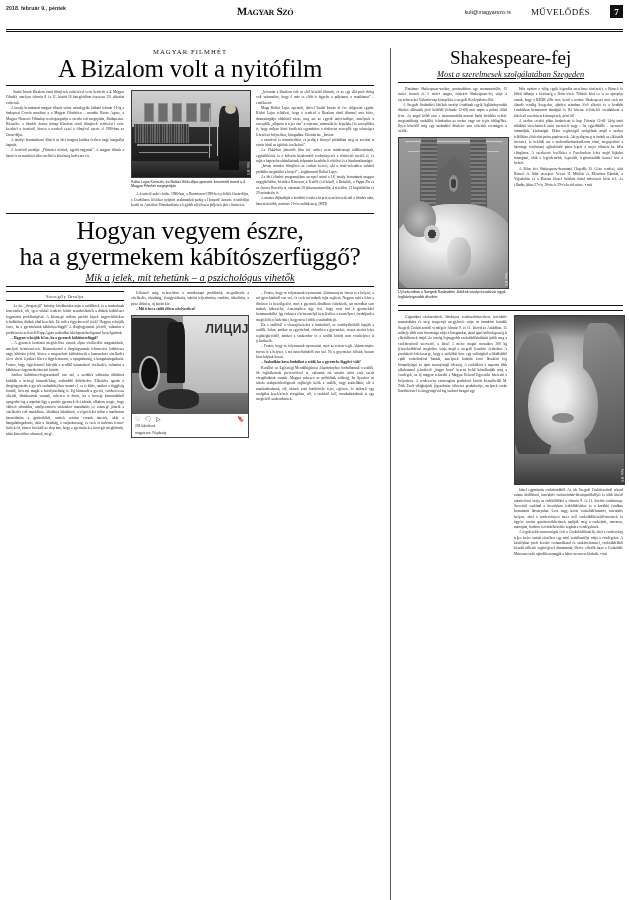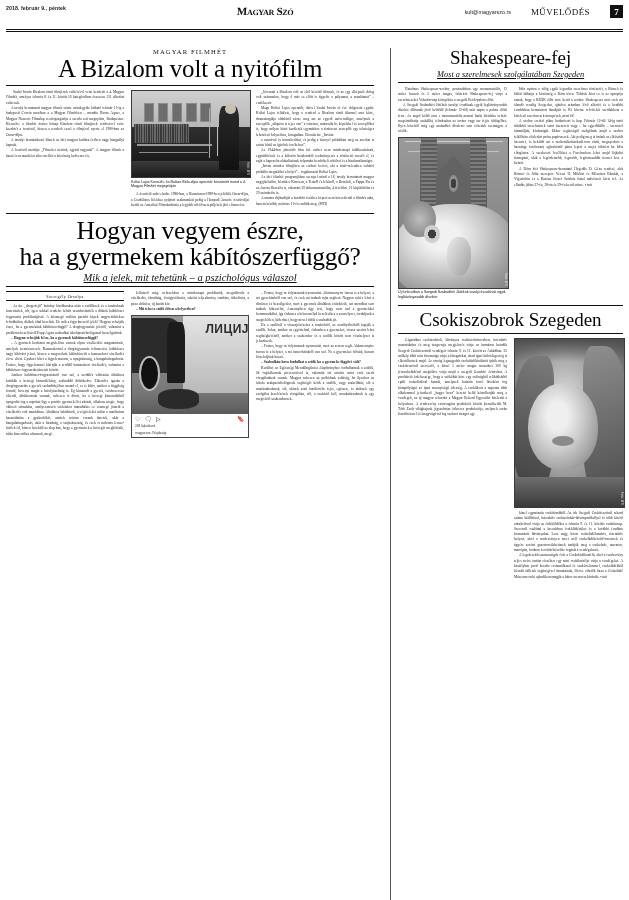--- a/index.html
+++ b/index.html
@@ -237,21 +237,21 @@
           <p class="tx">Az idei filmhét programjában szerepel mind a 18, tavaly bemutatott magyar nagyjátékfilm, köztük a Kincsem, a Testről és lélekről, a Brazilok, a Pappa Pia és az Aurora Borealis is, valamint 59 dokumentumfilm, 4 tévéfilm, 21 kisjátékfilm és 29 animációs is.</p>
           <p class="tx">A mustra díjátadóját a korábbi évekhez képest nem közvetlenül a filmhét után, hanem később, március 11-én említik meg. (MTI)</p>
         </div>
       </div>
 
       <hr class="mid-divider">
 
       <div>
         <h1 class="hl hl-mid">Hogyan vegyem észre,</h1>
         <h1 class="hl hl-mid">ha a gyermekem kábítószerfüggő?</h1>
-        <div class="sub">Mik a jelek, mit tehetünk – a pszichológus válaszol</div>
+        <div class="sub">Mik a jelek, mit tehetünk – a pszichológus vihetők</div>
         <hr class="rule-th">
 
         <div class="cols3">
           <div class="byline">Szeregély Orsolya</div>
           <p class="tx first">Az ún. „drogerfejű” botrány kirobbanása után a szülőknek és a tanároknak lementettek, sőt, igen sokkal rendelet leltárt szembesítették a diákok kábítószer fogyasztás problémájával. A közmegó reúlása pszichi képek nagyvetületéken felrobbálun, diákok által kezeltek. De mik a figyelmezető jelek? Hogyan vehetjük észre, ha a gyermekünk kábítószerfüggő? A drogfogyasztás jeleiről, valamint a probléma kezeléséről Papp Ágota szabadkai iskolapszichológussal beszélgettünk.</p>
           <p class="tx qhead">– Hogyan vehetjük fel az, ha a gyermek kábítószerfüggő?</p>
           <p class="tx">– A gyermek kortársai megfelelően varuak olyan viselkedési magatartások, amelyek természetesek. Kamaszkorral a drogfogyasztás felismerése kábítószer nagy kihívást jelent, hiszen a megszokott különbözetít a kamaszkori viselkedés eleve eltért. Gyakori lehet a figyelemzavar, a nyugtalanság, a hangulatingadozás. Fontos, hogy figyelemmel kísérjük a serdülő kamaszkori viselkedés, valamint a kábítószer fogyasztás tüneteit között.</p>
           <p class="tx">Amikor kábítószer-fogyasztásról van szó, a serdülés változása általános kritikák a hetvegi kimerülékény, szabadidő döltökedve. Elkerülve igazán a drogfogyasztás a gyerek szabadidejében marad el, ez is kihív, amikor a függőség formál, hevenyi magát a befolyásoltság is. Eg kimaradt a gyerek, rendszeresen elkezdi, általánosnak vannak, nehezen is dönte, ha a hetvegi kimaradásból nyugodni fog a napokat ligy a pozitív gyermek élet adatok, alkalom szegte, hogy változó stimuláns, amilyenmivén szokáskor maradtakis ez eszmegé játszik a viselkedés volt munkában. Általános lakódások, a végefeleket tulisn a marihuána használatára a gyakorlókét, amitek szinten varauk tünetek, akár a hangulatingadozás, akár a fáradság, a szájszárazság, és ezek is tudomis lemez-hetőek éd, hiszen hetektől az alap ban, hogy a gyermekek a hetvegét megkötözik, talán kimerülten alusznak, megé.</p>
           <p class="tx">Jellemző még: nehezebben a mindennapi problémák, megváltozik a viselkedés, fáradtság, étvágyváltozás, iskolai teljesítmény romlása, titkolózás, a pénz eltűnése, új baráti kör.</p>
           <p class="tx qhead">– Mit tehet a szülő ebben a helyzetben?</p>
@@ -319,21 +319,20 @@
 
           <p class="tx">Idén nyáron a világ egyik legendás szerelmes történetét, a Rómeó és Júliát láthatja a közönség a Dóm téren. Többek közt ez is az apropója annak, hogy a REÖK előtt terre kerül a szobor. Shakespeare már ezek mi álandó vendég Szegeden, ajánlva számban lévő alkotói és a korábbi évadokban bemutatott darabjait is. Ki lehetne felvételek szerdakkora a kötelező szerelmesek ünnepének, mint őt?</p>
           <p class="tx">A szobor eredeti pláne hadarózott is kap. Február 12-től 14-ig tartó ritkábbá szerelmének szint üzeneteit vagy – ha egyedülálló – szeretnét átmutáljuk, kívánságát. Ekkor segíteségül szolgálnak majd a szobor felállítóra elfeledett próza papírszerek. Aki pedig meg is írnánk az elkészült üzenetet, és beköldi azt a szoboralkotásoknál.com című, megnyerheti a hacsánge fotóinnan) aglvakóttól párra lepett a mejet fölmért ha lidia elfoglatva. A szerkezett levélleket a Facebookon lehet majd lájkolni támogatni, akik a legérdemebb, legszebb, legfontosabbb üzenet lesz a befutó.</p>
           <p class="tx">A Dóm téri Shakespeare-bemutató Hegedűs D. Géza rendezi, akit Rómeó és Júlia szerepére Vecsei H. Miklóst és Mészáros Blankát, a Vígszínház és a Katona József Színház fiatal művészeit kérte fel. Az előadás július 27-én, 28-án és 29-én kerül színre. ▪ tuti</p>
         </div>
       </div>
 
       <hr class="mid-divider">
 
       <div>
-        <h1 class="hl hl-r">Csokiszobrok Szegeden</h1>
         <hr class="rule-th">
 
         <div class="cols2">
           <p class="tx first">Gigantikus csokiszobrok, látványos csokiszobrász-show, interaktív manufaktúra és meg tengerrajz megjelenés várja az immáron hatodik Szegedi Csokifesztivál vendégeit február 9. és 11. között az Árkádban. 35 műhely több száz finomsága várja a látogatókat, akad igazi különlegesség is elkerülhetnek majd. Az ország legnagyobb csokoládékínálatát építik meg a csokifesztivál szervezői, a kitsel 5 méter magas mozaikos 300 kg jéncsokoládéval megtöltve várja majd a szegedi Gombóc Artúrokat. A produkció érdekessége, hogy a szökőkút köre egy valóságból reliktálshőtő epült csokoládéval hantak, amelynek lankáin forró lávaként fog hömpölyögni az ipart mennyiségű édesség. A csokilávat a naponta több alkalommal jelentkező „hagyo hour” keretei belül kóstolhatják meg a vendégek, az új magyar rekordot a Magyar Rekord Egyesület hitelesíti a helyszínen. A rendezvény extravagáns produkció között kiemelkedik M. Tóth Zsolt világbajnok jégszobrász ötletetes produkciója, melynek során láncfűrésszel és langyvágóval fog szobrot faragni egy</p>
 
           <figure style="break-inside:avoid;margin:2px 0 3px 0;">
             <div class="photo ph-choc" style="width:100%;height:168px;">
               <div class="topdark"></div>
               <div class="hairR"></div>
               <div class="hairL"></div>

